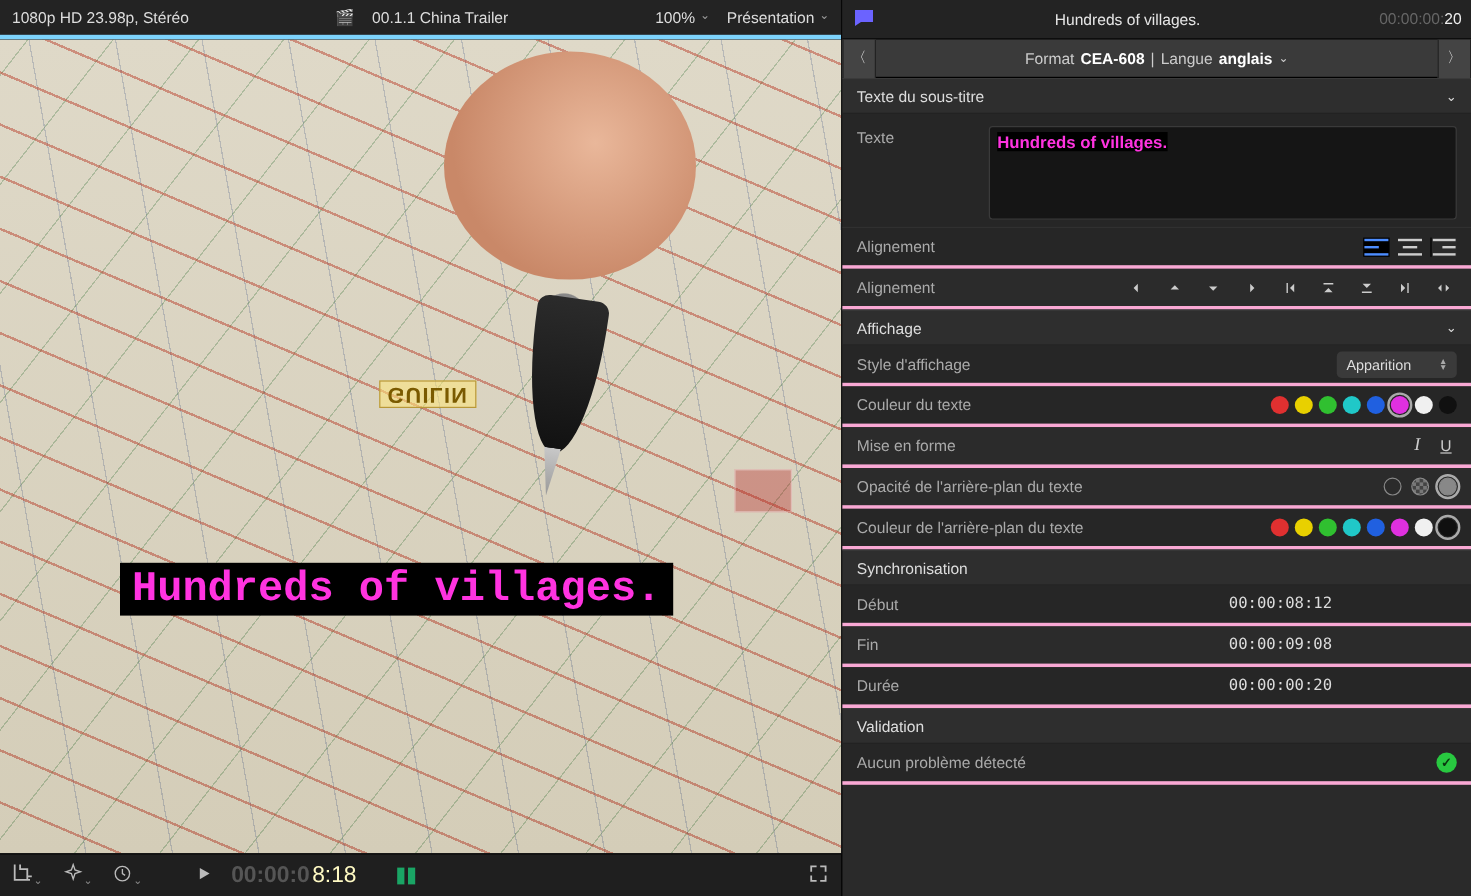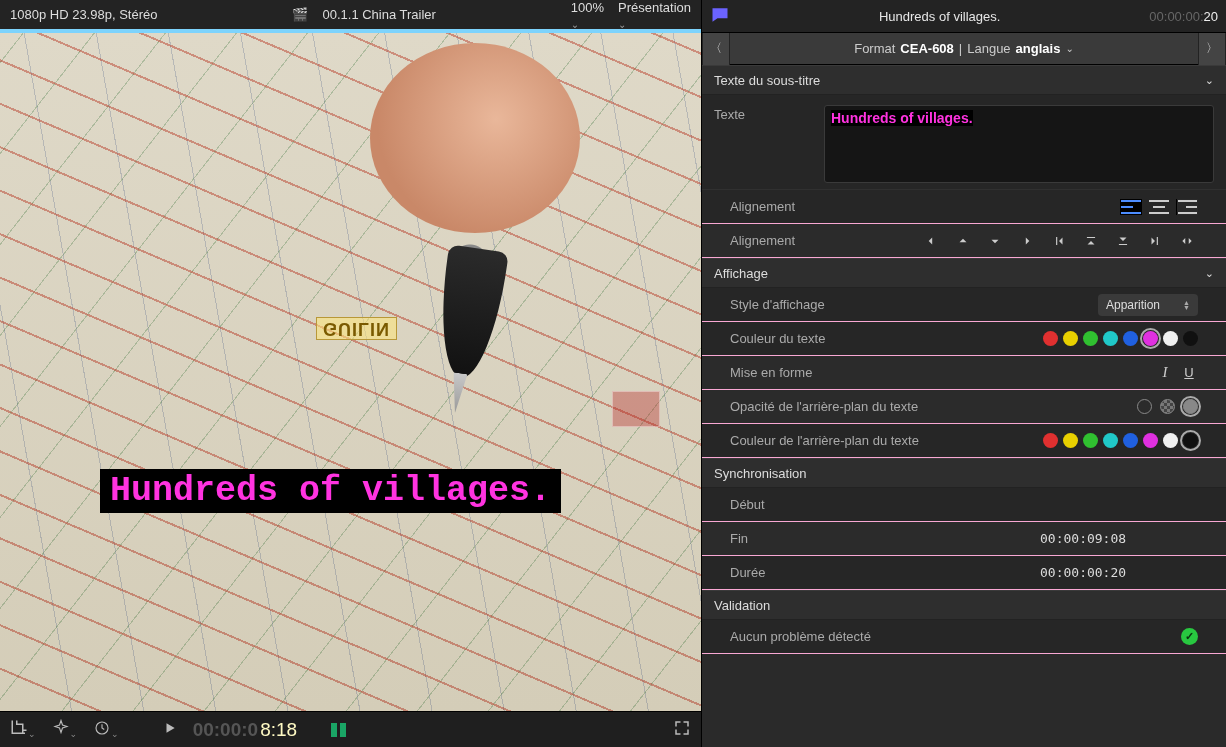--- a/index.html
+++ b/index.html
@@ -3,21 +3,21 @@
 <meta charset="utf-8">
 <style>
   * { margin:0; padding:0; box-sizing:border-box; font-family:-apple-system,"Helvetica Neue",Arial,sans-serif; -webkit-font-smoothing:antialiased; }
   body { background:#1e1e1e; color:#ccc; width:1226px; height:747px; overflow:hidden; display:flex; font-size:13px; }
   .left  { width:701px; height:747px; display:flex; flex-direction:column; background:#000; }
   .right { width:525px; height:747px; display:flex; flex-direction:column; background:#2a2a2a; border-left:1px solid #000; }
 
   
   .ltop { height:33px; background:#232323; display:flex; align-items:center; padding:0 10px; gap:14px; color:#ddd; font-size:13px; border-bottom:4px solid #7dd3fc;}
   .ltop .spacer{flex:1;}
-  .ltop .dd{display:flex; gap:4px;flex-direction:column;}
+  .ltop .dd{display:flex; gap:4px;}
   .ltop .chev{font-size:10px; color:#999;}
 
   
   .viewer { position:relative; flex:1; background:#333; overflow:hidden; }
   .map    { position:absolute; inset:0; background:
               radial-gradient(circle at 420px 120px, #5a3c2c 0 40px, transparent 41px),
               radial-gradient(circle at 470px 230px, #888 0 18px, transparent 19px),
               linear-gradient(#dfd9c8,#d4cdb8); }
   .map::after{content:"";position:absolute;inset:0;
      background:
@@ -59,21 +59,21 @@
   .rhead .time .dim{color:#666;}
   .rhead .time .b{color:#eee;}
 
   .fmt-row{height:32px;background:#3a3a3a;display:flex;align-items:center;border-bottom:1px solid #000;}
   .navbtn{width:28px;height:32px;background:#444;display:flex;align-items:center;justify-content:center;color:#ddd;font-size:12px;border-left:1px solid #222;border-right:1px solid #222;cursor:pointer;}
   .fmt-row .mid{flex:1;text-align:left;color:#ccc;display:flex;justify-content:center;gap:5px;align-items:center;}
   .fmt-row .mid b{color:#fff;font-weight:600;}
 
   .section-head{height:30px;background:#2e2e2e;display:flex;align-items:center;padding:0 12px;color:#ddd;border-top:1px solid #3a3a3a;border-bottom:1px solid #222;}
   .section-head .sp{flex:1;}
-  .row{min-height:34px;background:#262626;display:flex;align-items:center;padding:0 28px;color:#aaa;border-bottom:1px solid #f9a8d4;}
+  .row{min-height:34px;background:#262626;display:flex;align-items:center;padding:0 12px;color:#aaa;border-bottom:3px solid #f9a8d4;}
   .row.alt{background:#2b2b2b;}
   .row .lbl{width:200px;color:#aaa;}
   .row .lbl.wide{width:280px;}
   .row .ctl{flex:1;display:flex;align-items:center;justify-content:flex-end;gap:6px;}
   .txt-row{background:#262626;padding:10px 12px 6px;display:flex;align-items:flex-start;gap:10px;border-bottom:1px solid #303030;}
   .txt-row .lbl{width:100px;color:#aaa;padding-top:2px;}
   .txt-area{flex:1;height:78px;background:#151515;border:1px solid #3a3a3a;border-radius:3px;padding:4px 6px;
             font-family:"Courier New",monospace;font-weight:bold;font-size:14px;color:#ff33e0;}
   .txt-area span{background:#000;}
 
@@ -345,20 +345,23 @@
           <div class="sw sel" style="background: rgb(16, 16, 16);"></div>
         </div>
       </div>
   </div>
 
   <div class="section-head">
     <span>Synchronisation</span>
   </div>
   <div class="row">
     <div class="lbl">Début</div>
+    <div class="ctl" style="justify-content:flex-start;padding-left:110px;">
+        <span class="valfield">00:00:08:12</span>
+      </div>
   </div>
   <div class="row alt">
     <div class="lbl">Fin</div>
     <div class="ctl" style="justify-content:flex-start;padding-left:110px;">
         <span class="valfield">00:00:09:08</span>
       </div>
   </div>
   <div class="row">
     <div class="lbl">Durée</div>
     <div class="ctl" style="justify-content:flex-start;padding-left:110px;">

